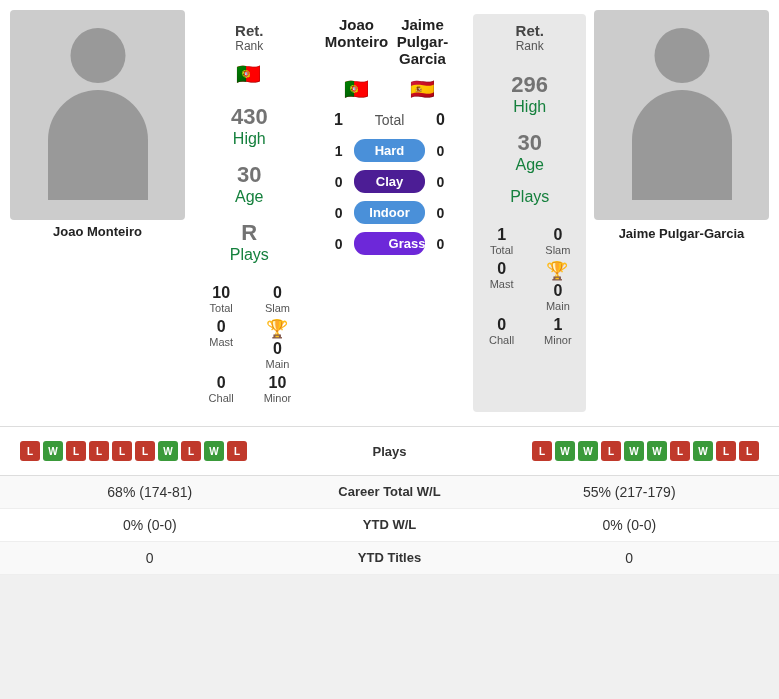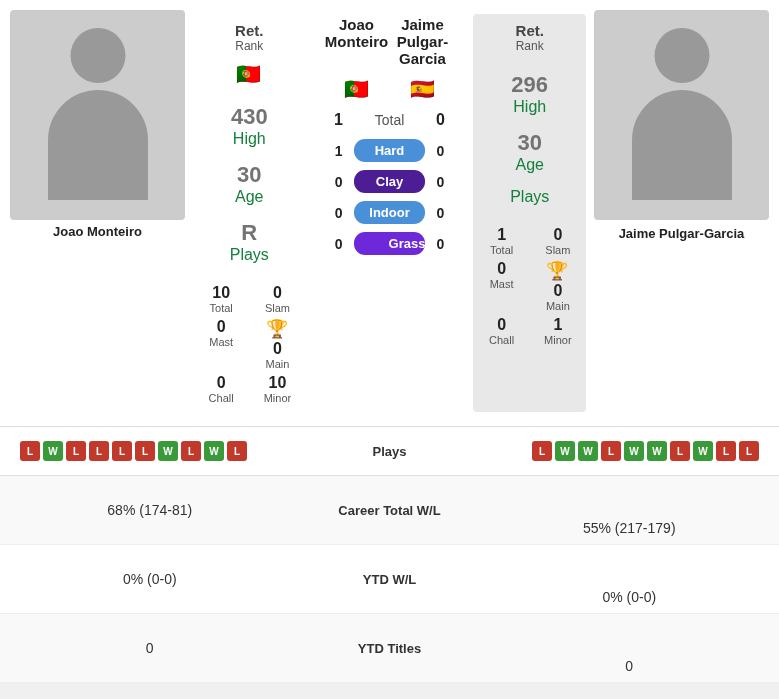--- a/index.html
+++ b/index.html
@@ -196,21 +196,20 @@
     .badge-w { background: #3a9a3a; }
     .badge-l { background: #c0392b; }
 
     
     .stats-table {
       width: 100%;
       border-top: 1px solid #ddd;
     }
     .stats-table-row {
       display: flex;
-      align-items: center;
       border-bottom: 1px solid #eee;
       background: #f9f9f9;
       padding: 8px 10px;
     }
     .stats-table-row:nth-child(even) {
       background: #fff;
     }
     .stats-table-row .left-val {
       flex: 1;
       text-align: center;
@@ -222,21 +221,20 @@
       text-align: center;
       font-size: 13px;
       font-weight: bold;
       color: #333;
     }
     .stats-table-row .right-val {
       flex: 1;
       text-align: center;
       font-size: 14px;
       color: #333;
-      margin-top: 36px;
     }
 
     
     .player-name-below {
       font-size: 13px;
       font-weight: bold;
       text-align: center;
       margin-top: 4px;
       color: #222;
       padding: 2px 4px;

